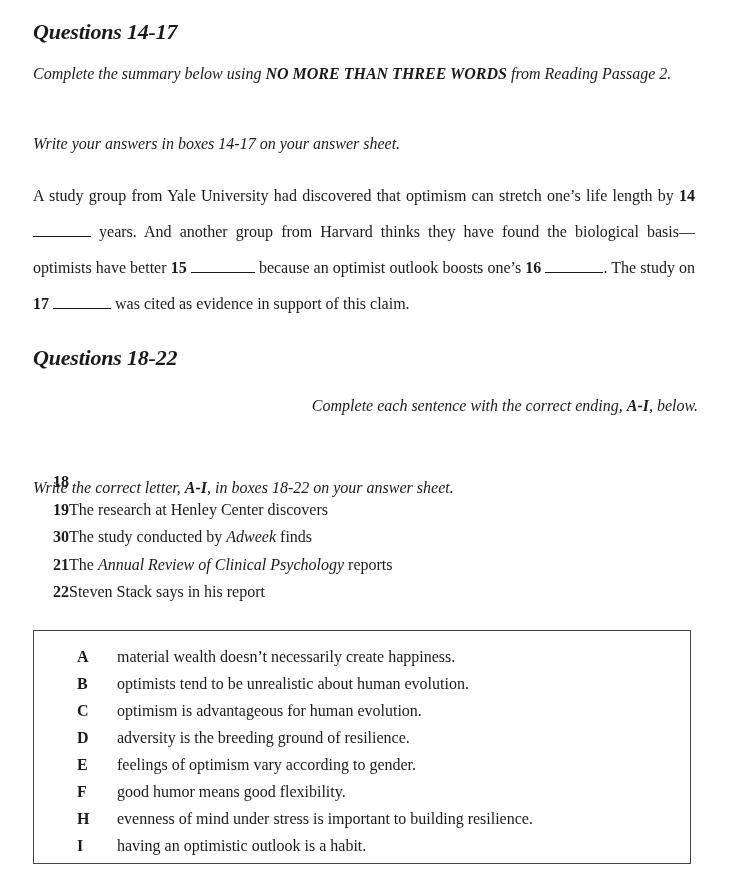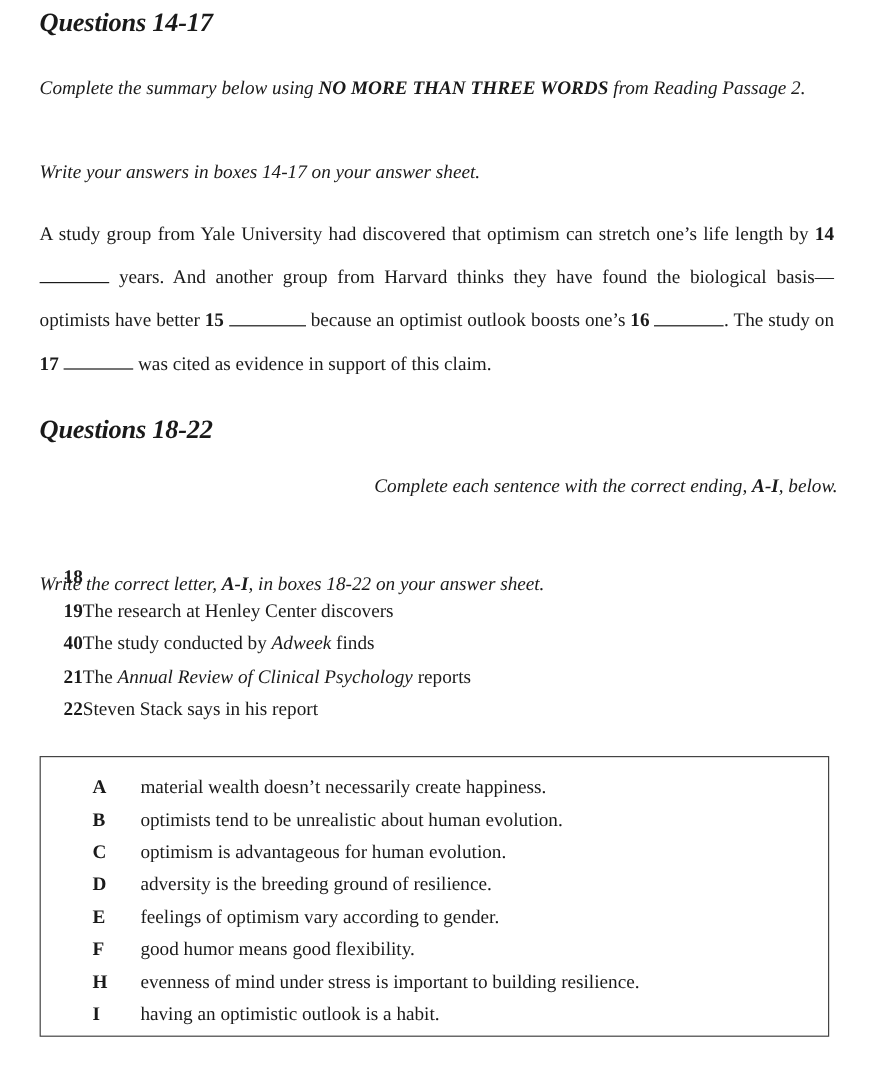--- a/index.html
+++ b/index.html
@@ -107,21 +107,21 @@
       font-weight: bold;
       width: 40px;
       display: inline-block;
     }
   </style>
 </head>
 <body>
 
 <div class="page">
 
-  <h2 class="heading" style="top:8px;">Questions 14-17</h2>
+  <h2 class="heading" style="top:21px;">Questions 14-17</h2>
 
   <p class="instr" style="top:60px;"><span>Complete the summary below using </span><b>NO MORE THAN THREE WORDS</b><span> from Reading Passage 2.</span></p>
 
   <p class="instr" style="top:130px;">Write your answers in boxes 14-17 on your answer sheet.</p>
 
   <p class="summary"><span>A study group from Yale University had discovered that optimism can stretch one’s life length by </span><b>14</b> <span class="blank"></span><span> years. And another group from Harvard thinks they have found the biological basis—optimists have better </span><b>15</b> <span class="blank" style="width:64px;"></span><span> because an optimist outlook boosts one’s </span><b>16</b> <span class="blank"></span><span>. The study on </span><b>17</b> <span class="blank"></span><span> was cited as evidence in support of this claim.</span></p>
 
   <h2 class="heading" style="top:347px;">Questions 18-22</h2>
 
   <p class="instr" style="top:392px;text-align:right;"><span>Complete each sentence with the correct ending, </span><b>A-I</b><span>, below.</span></p>
@@ -130,21 +130,21 @@
 
   <ul class="stems">
     <li>
         <span class="num">18</span>
       </li>
     <li>
         <span class="num">19</span>
         <span><span>The research at Henley Center discovers</span><i></i><span></span></span>
       </li>
     <li>
-        <span class="num">40</span>
+        <span class="num">30</span>
         <span><span>The study conducted by </span><i>Adweek</i><span> finds</span></span>
       </li>
     <li>
         <span class="num">21</span>
         <span><span>The </span><i>Annual Review of Clinical Psychology</i><span> reports</span></span>
       </li>
     <li>
         <span class="num">22</span>
         <span><span>Steven Stack says in his report</span><i></i><span></span></span>
       </li>

